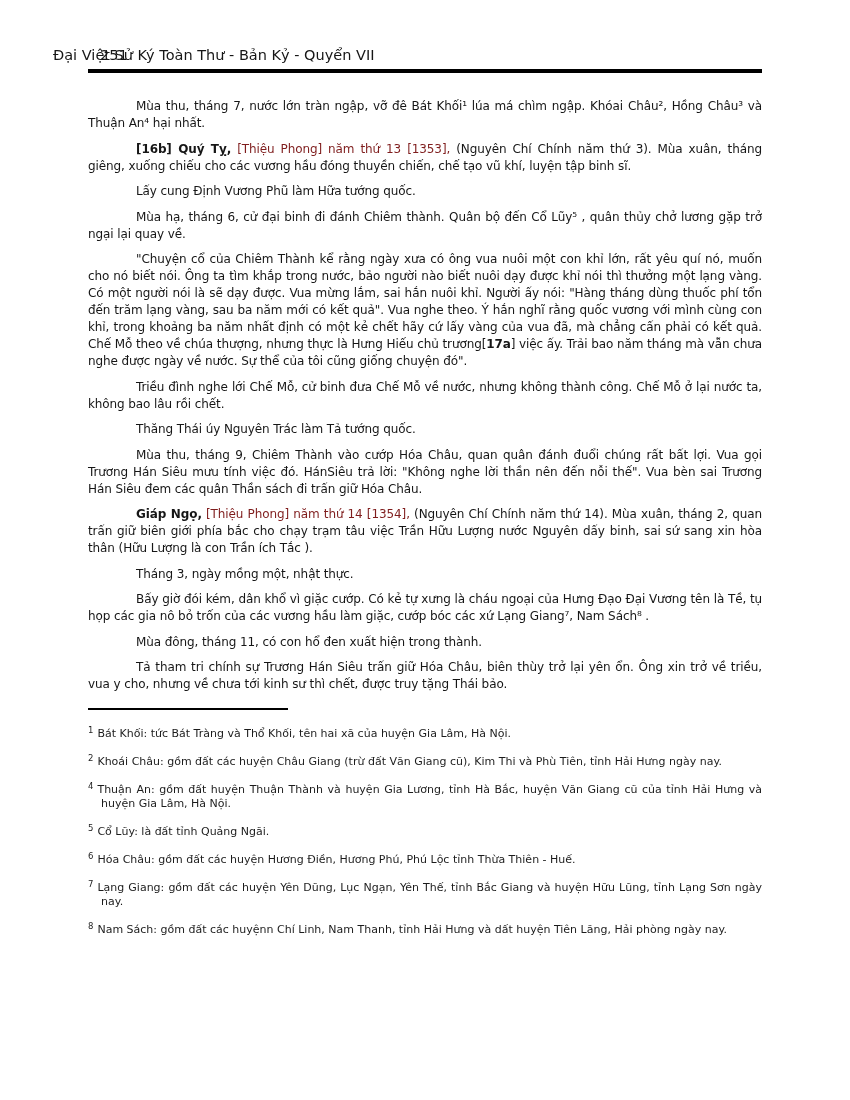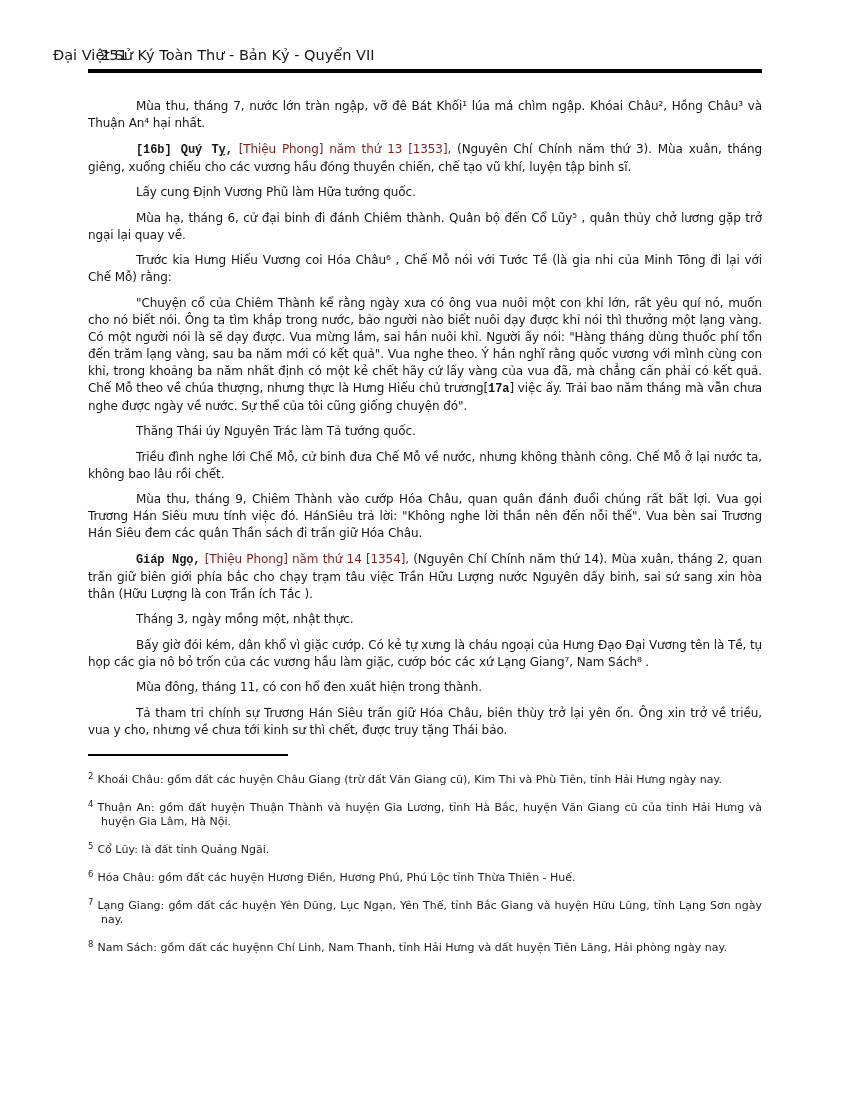--- a/index.html
+++ b/index.html
@@ -12,21 +12,21 @@
     font-family:"DejaVu Sans","Liberation Sans",sans-serif;
     color:#161616;
     overflow:hidden;
   }
   .hdr{position:relative;height:19px;font-size:14.5px;line-height:19px;}
   .hdr .pagenum{position:absolute;left:12px;top:0;}
   .hdr .title{display:block;text-align:left;transform:translateX(-35px);}
   .rule{border-top:4px solid #000;margin-top:4px;}
   main{margin-top:25px;font-size:12px;line-height:17px;text-align:justify;letter-spacing:-0.1px;}
   p.para{margin:0 0 8.5px 0;text-indent:48px;}
-  .b{font-weight:bold;font-family:Liberation Mono, monospace;}
+  .b{font-weight:bold;}
   .era{color:#7f1d1d;}
   .fnsep{width:200px;border-top:2.5px solid #000;margin:15px 0 13px 0;}
   .footnotes{font-size:11px;line-height:14px;color:#1c1c1c;}
   p.fn{margin:0 0 10px 0;padding-left:13px;text-indent:-13px;text-align:justify;}
   .fnmark{font-size:8.5px;vertical-align:4px;margin-right:4px;}
 </style>
 </head>
 <body>
 
 <div class="page">
@@ -35,35 +35,35 @@
       <span class="pagenum">251</span>
       <span class="title">Đại Việt Sử Ký Toàn Thư - Bản Kỷ - Quyển VII</span>
     </div>
   <div class="rule"></div>
 
   <main>
     <p class="para"><span>Mùa thu, tháng 7, nước lớn tràn ngập, vỡ đê Bát Khối¹ lúa má chìm ngập. Khóai Châu², Hồng Châu³ và Thuận An⁴ hại nhất.</span></p>
     <p class="para"><span class="b">[16b] Quý Tỵ,</span><span class="era"> [Thiệu Phong] năm thứ 13 [1353],</span><span> (Nguyên Chí Chính năm thứ 3). Mùa xuân, tháng giêng, xuống chiếu cho các vương hầu đóng thuyền chiến, chế tạo vũ khí, luyện tập binh sĩ.</span></p>
     <p class="para"><span>Lấy cung Định Vương Phũ làm Hữa tướng quốc.</span></p>
     <p class="para"><span>Mùa hạ, tháng 6, cử đại binh đi đánh Chiêm thành. Quân bộ đến Cổ Lũy⁵ , quân thủy chở lương gặp trở ngại lại quay về.</span></p>
-    <p class="para"><span>Trước kia Hưng Hiếu Vương coi Hóa Châu⁶ , Chế Mỗ nói với Tước Tề (là gia nhi của Minh Tông đi lại với Chế Mỗ) rằng:</span></p>
     <p class="para"><span>"Chuyện cổ của Chiêm Thành kể rằng ngày xưa có ông vua nuôi một con khỉ lớn, rất yêu quí nó, muốn cho nó biết nói. Ông ta tìm khắp trong nước, bảo người nào biết nuôi dạy được khỉ nói thì thưởng một lạng vàng. Có một người nói là sẽ dạy được. Vua mừng lắm, sai hắn nuôi khỉ. Người ấy nói: "Hàng tháng dùng thuốc phí tổn đến trăm lạng vàng, sau ba năm mới có kết quả". Vua nghe theo. Ý hắn nghĩ rằng quốc vương với mình cùng con khỉ, trong khoảng ba năm nhất định có một kẻ chết hãy cứ lấy vàng của vua đã, mà chẳng cấn phải có kết quả. Chế Mỗ theo về chúa thượng, nhưng thực là Hưng Hiếu chủ trương[</span><span class="b">17a</span><span>] việc ấy. Trải bao năm tháng mà vẫn chưa nghe được ngày về nước. Sự thể của tôi cũng giống chuyện đó".</span></p>
+    <p class="para"><span>Triều đình nghe lới Chế Mỗ, cử binh đưa Chế Mỗ về nước, nhưng không thành công. Chế Mỗ ở lại nước ta, không bao lâu rồi chết.</span></p>
     <p class="para"><span>Thăng Thái úy Nguyên Trác làm Tả tướng quốc.</span></p>
-    <p class="para"><span>Triều đình nghe lới Chế Mỗ, cử binh đưa Chế Mỗ về nước, nhưng không thành công. Chế Mỗ ở lại nước ta, không bao lâu rồi chết.</span></p>
     <p class="para"><span>Mùa thu, tháng 9, Chiêm Thành vào cướp Hóa Châu, quan quân đánh đuổi chúng rất bất lợi. Vua gọi Trương Hán Siêu mưu tính việc đó. HánSiêu trả lời: "Không nghe lời thần nên đến nỗi thế". Vua bèn sai Trương Hán Siêu đem các quân Thần sách đi trấn giữ Hóa Châu.</span></p>
     <p class="para"><span class="b">Giáp Ngọ,</span><span class="era"> [Thiệu Phong] năm thứ 14 [1354],</span><span> (Nguyên Chí Chính năm thứ 14). Mùa xuân, tháng 2, quan trấn giữ biên giới phía bắc cho chạy trạm tâu việc Trần Hữu Lượng nước Nguyên dấy binh, sai sứ sang xin hòa thân (Hữu Lượng là con Trần ích Tắc ).</span></p>
     <p class="para"><span>Tháng 3, ngày mồng một, nhật thực.</span></p>
     <p class="para"><span>Bấy giờ đói kém, dân khổ vì giặc cướp. Có kẻ tự xưng là cháu ngoại của Hưng Đạo Đại Vương tên là Tề, tụ họp các gia nô bỏ trốn của các vương hầu làm giặc, cướp bóc các xứ Lạng Giang⁷, Nam Sách⁸ .</span></p>
     <p class="para"><span>Mùa đông, tháng 11, có con hổ đen xuất hiện trong thành.</span></p>
     <p class="para"><span>Tả tham tri chính sự Trương Hán Siêu trấn giữ Hóa Châu, biên thùy trở lại yên ổn. Ông xin trở về triều, vua y cho, nhưng về chưa tới kinh sư thì chết, được truy tặng Thái bảo.</span></p>
   </main>
 
   <div class="fnsep"></div>
 
   <section class="footnotes">
+    <p class="fn"><span class="fnmark">1</span><span>Bát Khối: tức Bát Tràng và Thổ Khối, tên hai xã của huyện Gia Lâm, Hà Nội.</span></p>
     <p class="fn"><span class="fnmark">2</span><span>Khoái Châu: gồm đất các huyện Châu Giang (trừ đất Văn Giang cũ), Kim Thi và Phù Tiên, tỉnh Hải Hưng ngày nay.</span></p>
     <p class="fn"><span class="fnmark">4</span><span>Thuận An: gồm đất huyện Thuận Thành và huyện Gia Lương, tỉnh Hà Bắc, huyện Văn Giang cũ của tỉnh Hải Hưng và huyện Gia Lâm, Hà Nội.</span></p>
     <p class="fn"><span class="fnmark">5</span><span>Cổ Lũy: là đất tỉnh Quảng Ngãi.</span></p>
     <p class="fn"><span class="fnmark">6</span><span>Hóa Châu: gồm đất các huyện Hương Điền, Hương Phú, Phú Lộc tỉnh Thừa Thiên - Huế.</span></p>
     <p class="fn"><span class="fnmark">7</span><span>Lạng Giang: gồm đất các huyện Yên Dũng, Lục Ngạn, Yên Thế, tỉnh Bắc Giang và huyện Hữu Lũng, tỉnh Lạng Sơn ngày nay.</span></p>
     <p class="fn"><span class="fnmark">8</span><span>Nam Sách: gồm đất các huyệnn Chí Linh, Nam Thanh, tỉnh Hải Hưng và dất huyện Tiên Lăng, Hải phòng ngày nay.</span></p>
   </section>
 
 </div>
 

